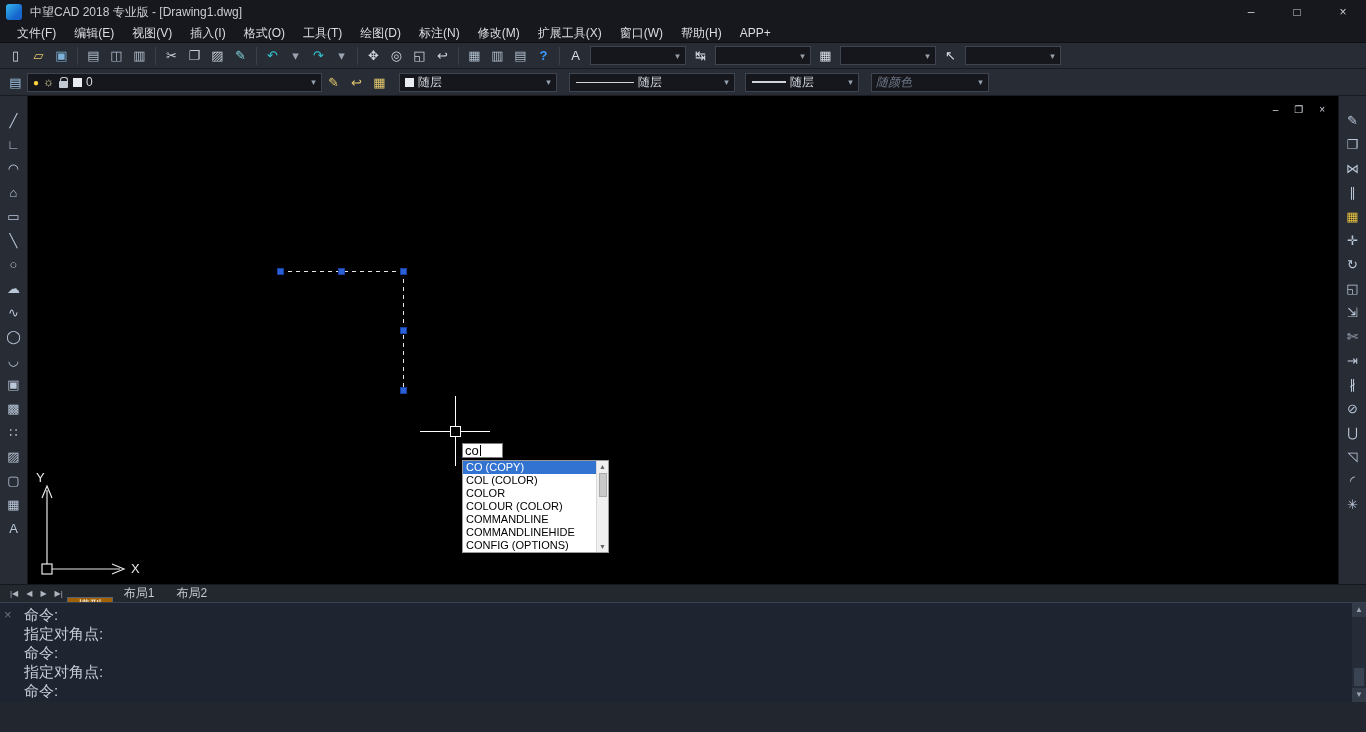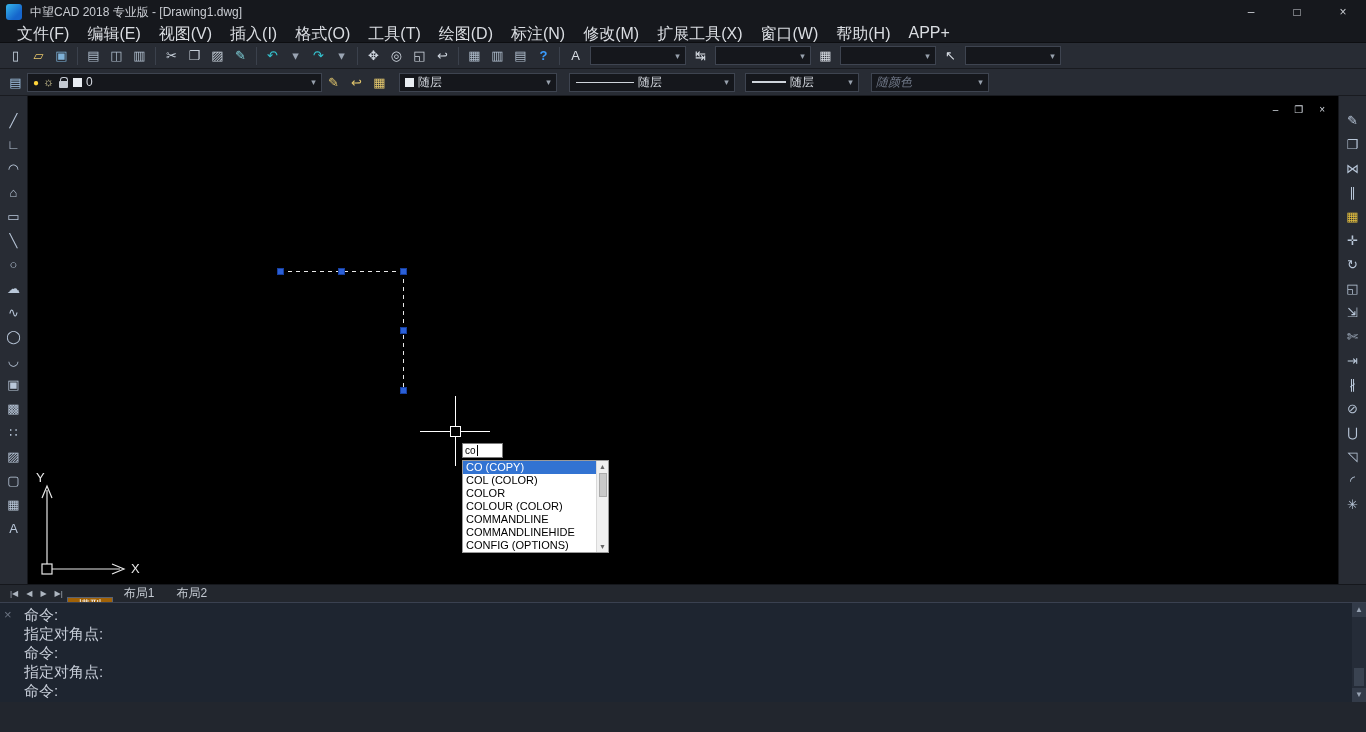--- a/index.html
+++ b/index.html
@@ -10,21 +10,21 @@
   
   .titlebar{height:24px;background:#16181d;display:flex;align-items:center;padding-left:6px;}
   .logo{width:16px;height:16px;border-radius:3px;margin-right:8px;flex:none;
         background:linear-gradient(135deg,#37b7ec 0%,#1565cc 70%);}
   .title{font-size:12px;color:#c9ccd2;}
   .wincontrols{margin-left:auto;display:flex;height:100%;}
   .winbtn{width:46px;height:100%;background:none;border:none;color:#c9ccd2;font-size:12px;cursor:default;}
 
   
   .menubar{height:19px;background:#16181d;display:flex;align-items:center;padding-left:8px;border-bottom:1px solid #0d0e11;}
-  .menu-item{background:none;border:none;color:#dadde2;font-size:16px;padding:0 9px;height:100%;}
+  .menu-item{background:none;border:none;color:#dadde2;font-size:12px;padding:0 9px;height:100%;}
 
   
   .toolbar{display:flex;align-items:center;background:#282c34;border-bottom:1px solid #191b20;padding:0 4px;}
   .t1{height:26px;}
   .t2{height:27px;}
   .tgroup{display:flex;align-items:center;}
   .tool-btn{width:23px;height:22px;display:flex;align-items:center;justify-content:center;background:none;border:1px solid transparent;padding:0;}
   .glyph{font-size:13px;line-height:1;color:#b9c7d9;}
   .sep{width:1px;height:18px;background:#3b414c;margin:0 4px;flex:none;}
   .combo{height:19px;background:#15171c;border:1px solid #3e4450;display:flex;align-items:center;font-size:12px;color:#d6dae1;flex:none;}
@@ -66,21 +66,21 @@
          background:repeating-linear-gradient(90deg,#e8e8e8 0 4px,transparent 4px 8px);}
   .sel-v{position:absolute;left:375px;top:175px;width:1px;height:119px;
          background:repeating-linear-gradient(180deg,#e8e8e8 0 4px,transparent 4px 8px);}
   .grip{position:absolute;width:7px;height:7px;background:#2a5fd7;border:1px solid #173f9f;}
 
   .ch-h{position:absolute;left:392px;top:335px;width:70px;height:1px;background:#fff;}
   .ch-v{position:absolute;left:427px;top:300px;width:1px;height:70px;background:#fff;}
   .pickbox{position:absolute;left:422px;top:330px;width:11px;height:11px;border:1px solid #fff;background:#000;}
 
   .cmd-float{position:absolute;left:434px;top:347px;width:41px;height:15px;background:#fff;border:1px solid #7a7a7a;
-             font-size:10px;color:#000;display:flex;align-items:center;padding:0 2px;}
+             font-size:13px;color:#000;display:flex;align-items:center;padding:0 2px;}
   .caret{width:1px;height:11px;background:#000;margin-left:1px;}
 
   .autocomplete{position:absolute;left:434px;top:364px;width:147px;height:93px;background:#fff;border:1px solid #9a9a9a;display:flex;}
   .ac-list{flex:1;overflow:hidden;}
   .ac-item{height:13px;line-height:13px;font-size:11px;color:#000;padding:0 3px;white-space:nowrap;}
   .ac-item.active{background:#3273d2;color:#fff;}
   .ac-scroll{width:12px;background:#f0f0f0;border-left:1px solid #d9d9d9;display:flex;flex-direction:column;align-items:center;font-size:7px;color:#666;}
   .ac-up,.ac-down{height:11px;line-height:11px;}
   .ac-thumb{width:8px;height:24px;background:#c9c9c9;border:1px solid #ababab;margin-top:1px;}
   .ac-down{margin-top:auto;}

